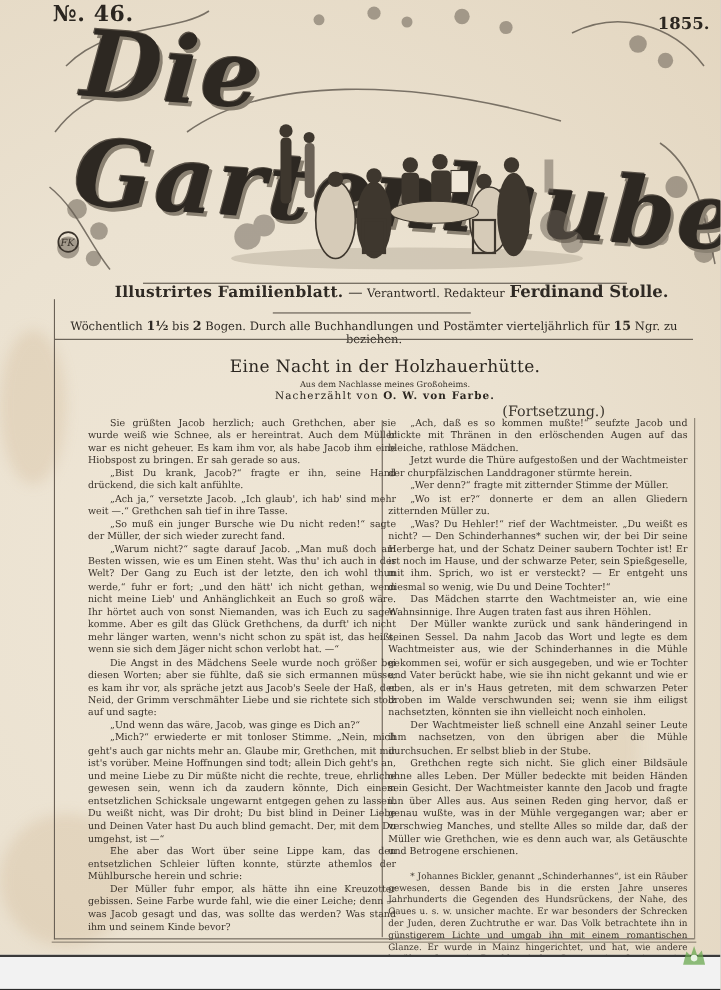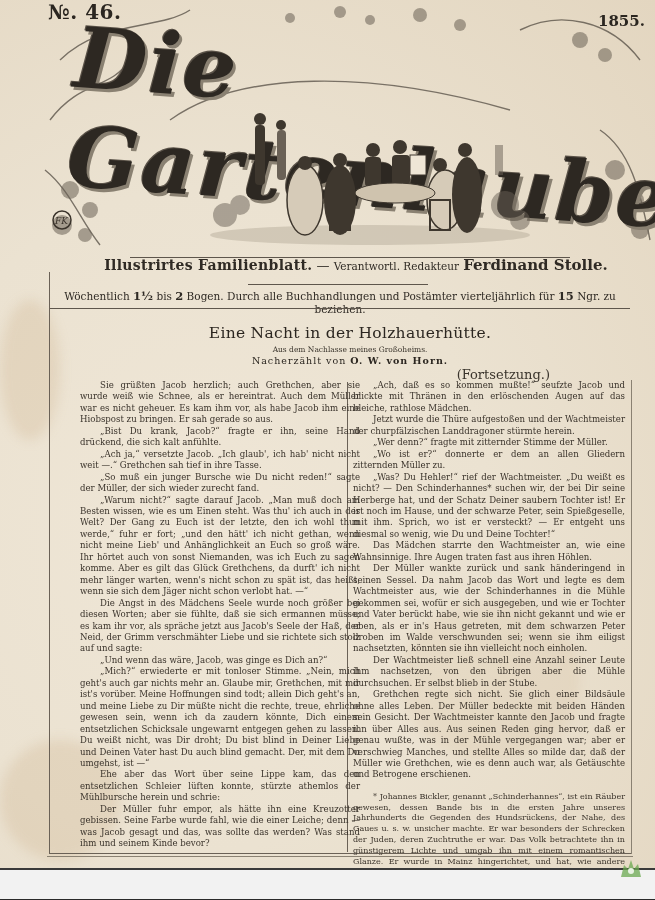--- a/index.html
+++ b/index.html
@@ -179,30 +179,30 @@
 
   <div class="frame-l"></div>
   <div class="frame-b"></div>
   <div class="frame-b2"></div>
   <div class="frame-r"></div>
 
   <div class="art-title">Eine Nacht in der Holzhauerhütte.</div>
   <div class="art-source">Aus dem Nachlasse meines Großoheims.</div>
   <div class="art-author">
     <span>Nacherzählt von</span>
-    <b>O. W. von Horn.</b>
+    <b>O. W. von Farbe.</b>
   </div>
   <div class="art-cont">(Fortsetzung.)</div>
 
   <div class="col-div"></div>
 
   <div class="col left">
     <p>Sie grüßten Jacob herzlich; auch Grethchen, aber sie wurde weiß wie Schnee, als er hereintrat. Auch dem Müller war es nicht geheuer. Es kam ihm vor, als habe Jacob ihm eine Hiobspost zu bringen. Er sah gerade so aus.</p>
     <p>„Bist Du krank, Jacob?“ fragte er ihn, seine Hand drückend, die sich kalt anfühlte.</p>
-    <p>„Ach ja,“ versetzte Jacob. „Ich glaub', ich hab' nicht nicht weit —.“ Grethchen sah tief in ihre Tasse.</p>
+    <p>„Ach ja,“ versetzte Jacob. „Ich glaub', ich hab' sind mehr weit —.“ Grethchen sah tief in ihre Tasse.</p>
     <p>„So muß ein junger Bursche wie Du nicht reden!“ sagte der Müller, der sich wieder zurecht fand.</p>
     <p>„Warum nicht?“ sagte darauf Jacob. „Man muß doch am Besten wissen, wie es um Einen steht. Was thu' ich auch in der Welt? Der Gang zu Euch ist der letzte, den ich wohl thun werde,“ fuhr er fort; „und den hätt' ich nicht gethan, wenn nicht meine Lieb' und Anhänglichkeit an Euch so groß wäre. Ihr hörtet auch von sonst Niemanden, was ich Euch zu sagen komme. Aber es gilt das Glück Grethchens, da durft' ich nicht mehr länger warten, wenn's nicht schon zu spät ist, das heißt, wenn sie sich dem Jäger nicht schon verlobt hat. —“</p>
     <p>Die Angst in des Mädchens Seele wurde noch größer bei diesen Worten; aber sie fühlte, daß sie sich ermannen müsse; es kam ihr vor, als spräche jetzt aus Jacob's Seele der Haß, der Neid, der Grimm verschmähter Liebe und sie richtete sich stolz auf und sagte:</p>
     <p>„Und wenn das wäre, Jacob, was ginge es Dich an?“</p>
     <p>„Mich?“ erwiederte er mit tonloser Stimme. „Nein, mich geht's auch gar nichts mehr an. Glaube mir, Grethchen, mit mir ist's vorüber. Meine Hoffnungen sind todt; allein Dich geht's an, und meine Liebe zu Dir müßte nicht die rechte, treue, ehrliche gewesen sein, wenn ich da zaudern könnte, Dich einem entsetzlichen Schicksale ungewarnt entgegen gehen zu lassen. Du weißt nicht, was Dir droht; Du bist blind in Deiner Liebe und Deinen Vater hast Du auch blind gemacht. Der, mit dem Du umgehst, ist —“</p>
     <p>Ehe aber das Wort über seine Lippe kam, das den entsetzlichen Schleier lüften konnte, stürzte athemlos der Mühlbursche herein und schrie:</p>
     <p>Der Müller fuhr empor, als hätte ihn eine Kreuzotter gebissen. Seine Farbe wurde fahl, wie die einer Leiche; denn — was Jacob gesagt und das, was sollte das werden? Was stand ihm und seinem Kinde bevor?</p>
   </div>
 
   <div class="col right">

